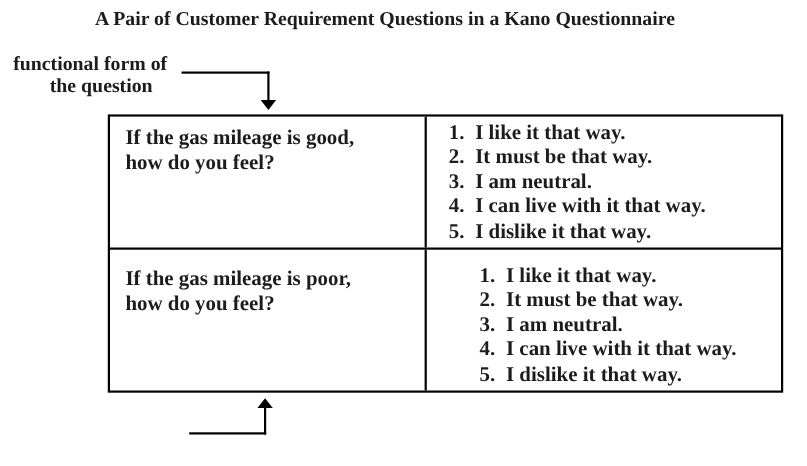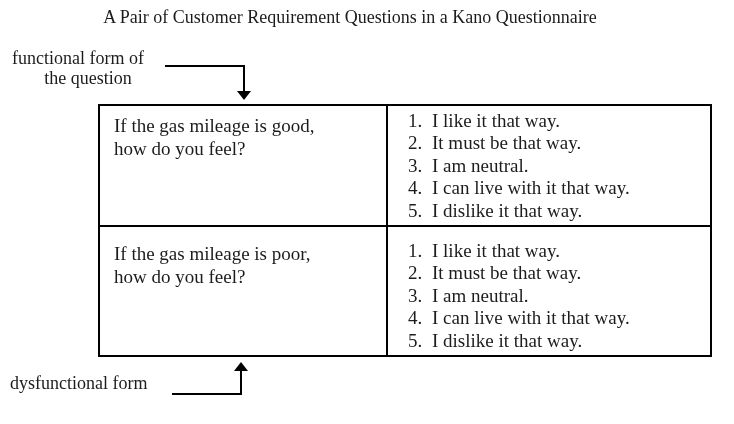--- a/index.html
+++ b/index.html
@@ -1,15 +1,15 @@
 <!DOCTYPE html>
 <html><head>
 <meta charset="utf-8">
 <style>
-  * { margin: 0; padding: 0; box-sizing: border-box; }
+  * { margin: 0; padding: 0; box-sizing: border-box; font-weight: bold; }
   html, body { background: #ffffff; }
   .stage {
     position: relative;
     width: 734px;
     height: 424px;
     background: #ffffff;
     font-family: "Liberation Serif", "DejaVu Serif", serif;
     color: #1c1c1c;
     overflow: hidden;
   }
@@ -51,21 +51,21 @@
   }
   
   .kano-table {
     position: absolute;
     left: 98px; top: 104px;
     width: 614px; height: 253px;
     border: 2px solid #000000;
   }
   .k-row { display: flex; width: 100%; }
   .k-row-1 { height: 121px; border-bottom: 2px solid #000000; }
-  .k-row-2 { height: 128px; }
+  .k-row-2 { height: 128px; gap: 28px; }
   .cell-question {
     width: 288px;
     border-right: 2px solid #000000;
     padding: 8px 10px 0 14px;
     font-size: 19px;
     line-height: 23px;
   }
   .k-row-2 .cell-question { padding-top: 15px; }
   .cell-answers { flex: 1; padding: 4px 4px 0 20px; }
   .k-row-2 .cell-answers { padding-top: 13px; }
@@ -122,16 +122,15 @@
           </ol>
       </div>
     </div>
   </div>
 
   <div class="conn conn-dys-h"></div>
   <div class="conn conn-dys-v"></div>
   <div class="arrow-up"></div>
 
   <div class="callout callout-dysfunctional">
-    <div class="line1">dysfunctional form</div>
   </div>
 
 </div>
 
 </body></html>

